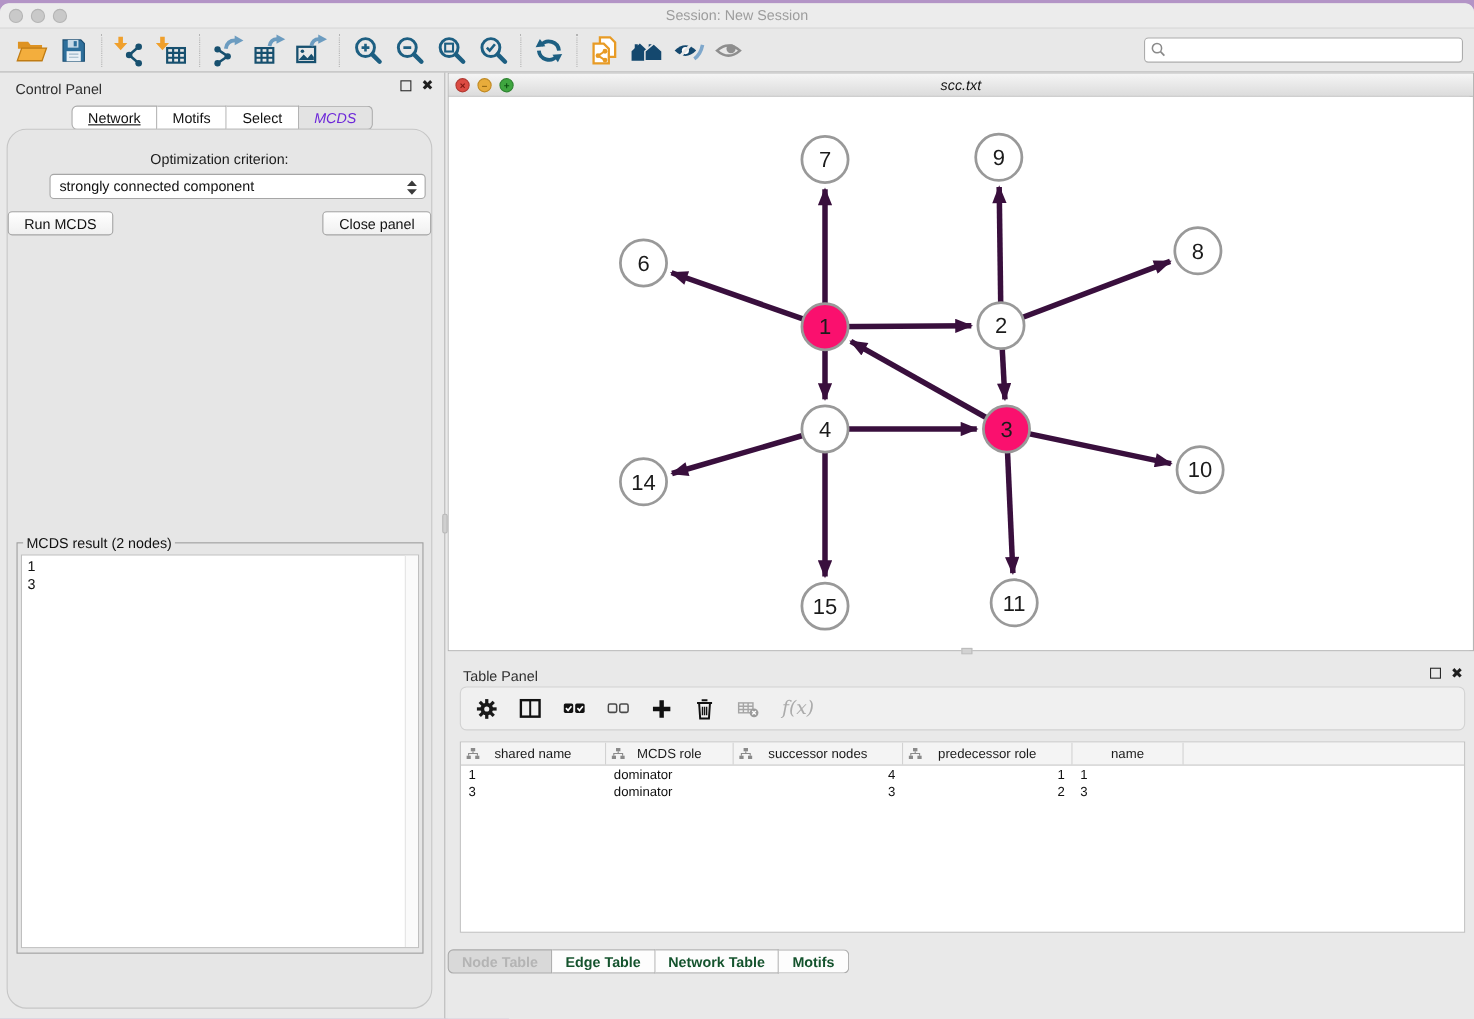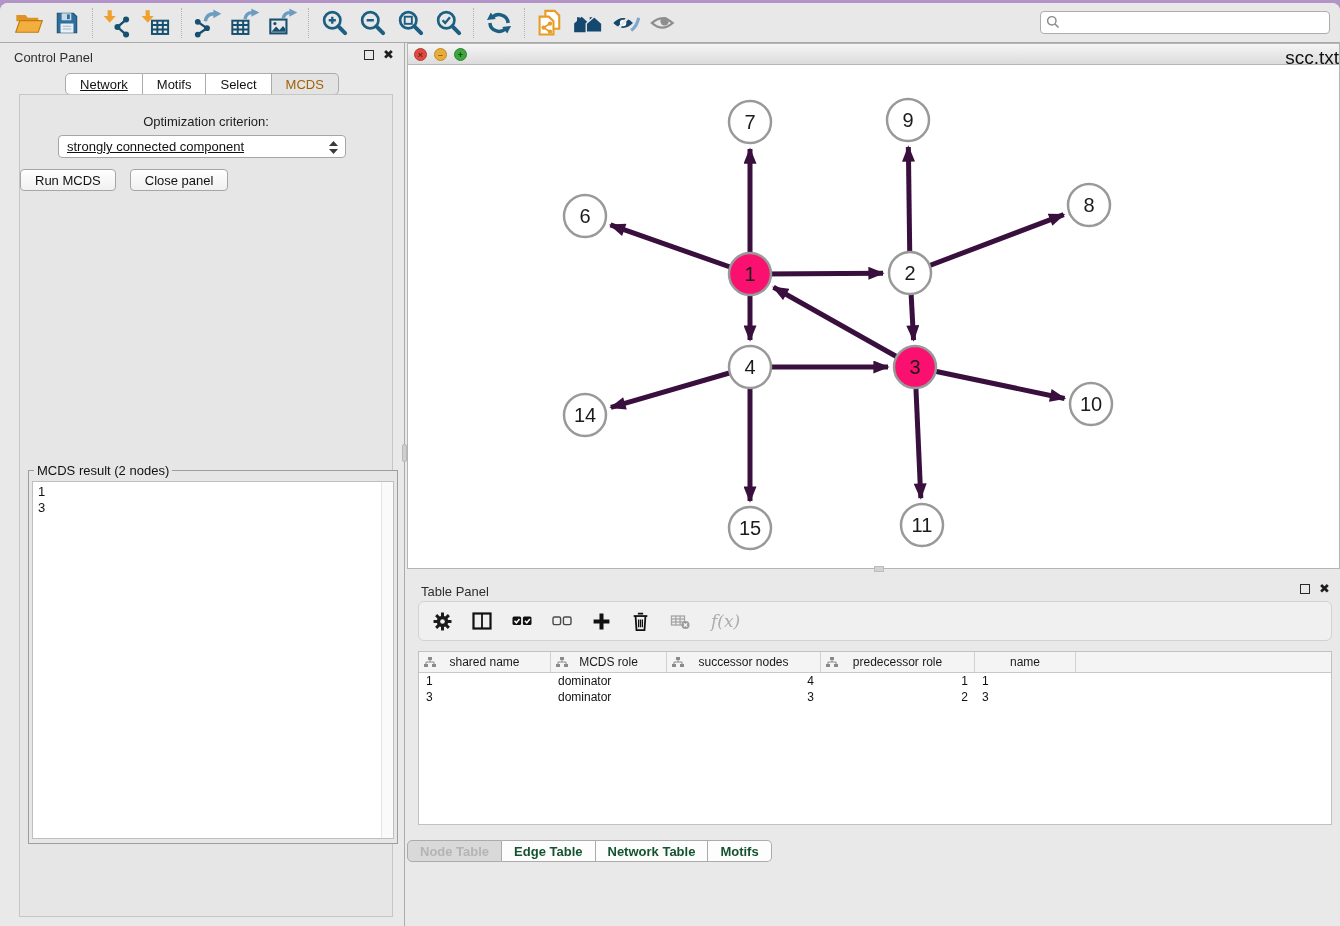--- a/index.html
+++ b/index.html
@@ -39,30 +39,30 @@
   .panel-title { position:absolute; left:14px; top:7px; font-size:13px; color:#2E2E2E; }
   .panel-icons { position:absolute; right:10px; top:7px; display:flex; gap:9px; align-items:center; }
   .float-icon { width:10px; height:10px; border:1.6px solid #2A2A2A; display:inline-block; }
   .close-icon { font-size:13px; font-weight:bold; color:#1E1E1E; line-height:10px; }
 
   .cp-tabs { position:absolute; top:30px; left:0; right:0; display:flex; justify-content:center; }
   .seg { font-size:13px; padding:3px 14px; background:#FFFFFF; border:1px solid #ABABAB;
          border-left:none; color:#111; height:22px; line-height:15px; }
   .seg:first-child { border-left:1px solid #ABABAB; border-radius:5px 0 0 5px;text-decoration:underline; }
   .seg:last-child { border-radius:0 5px 5px 0; }
-  .seg.disabled-active { background:#E3E3E3; color:#a16207; }
+  .seg.disabled-active { background:#E3E3E3; color:#6d28d9;font-style:italic; }
 
   .cp-body { position:absolute; left:6px; right:11px; top:51px; bottom:9px;
-             background:#E6E6E6; border:1px solid #C6C6C6; border-radius:0;margin-left:13px; }
+             background:#E6E6E6; border:1px solid #C6C6C6; border-radius:18px; }
   .opt-label { position:absolute; top:19px; left:0; right:0; text-align:center; font-size:13px; color:#1C1C1C; }
-  .criterion-select { position:absolute; top:40px; left:38px; width:288px; height:23px;
+  .criterion-select { position:absolute; top:40px; left:38px; width:342px; height:23px;
                       background:#FFFFFF; border:1px solid #A6A6A6; border-radius:4px;
-                      display:flex; align-items:center; padding-left:8px; font-size:13px; color:#111;text-decoration:underline; }
+                      display:flex; align-items:center; padding-left:8px; font-size:13px; color:#111; }
   .spinner { position:absolute; right:5px; top:4px; }
-  .btn-row { position:absolute; top:74px; left:0; right:0; display:flex; justify-content:flex-start; gap:14px; }
+  .btn-row { position:absolute; top:74px; left:0; right:0; display:flex; justify-content:space-between; gap:14px; }
   .mac-btn { background:linear-gradient(#FFFFFF,#F0F0F0); border:1px solid #A6A6A6; border-radius:4px;
              font-size:13px; color:#111; padding:2px 14px; height:22px; }
 
   .fieldset { position:absolute; left:8px; top:375px; width:370px; height:374px;
               border:1px solid #9E9E9E; background:#E6E6E6; }
   .fieldset legend, .fs-legend { position:absolute; top:-8px; left:5px; background:#E6E6E6;
               font-size:13px; color:#111; padding:0 3px; }
   .fs-inner { position:absolute; left:3px; right:3px; top:10px; bottom:4px;
               background:#FFFFFF; border:1px solid #BFBFBF; overflow:hidden; }
   .fs-text { font-size:13px; line-height:16px; color:#111; padding:2px 5px;
@@ -75,21 +75,21 @@
   .net-window { position:absolute; left:2px; right:0; top:0; height:526px;
                 border:1px solid #B5B5B5; background:#FFFFFF; }
   .net-titlebar { height:21px; background:linear-gradient(#F5F5F5,#DCDCDC); border-bottom:1px solid #B5B5B5;
                   position:relative; }
   .net-traffic { position:absolute; left:6px; top:4px; display:flex; gap:7px; }
   .nt-dot { width:13px; height:13px; border-radius:50%; display:flex; align-items:center; justify-content:center;
             font-size:9px; font-weight:bold; line-height:12px; }
   .nt-red { background:#DC4B42; border:1px solid #B23A33; color:#7E1712; }
   .nt-yellow { background:#E8AC3B; border:1px solid #C08A24; color:#8E6310; }
   .nt-green { background:#3FA63F; border:1px solid #2F8432; color:#0E5213; }
-  .net-title { position:absolute; left:0; right:0; top:3px; text-align:right; font-size:19px; color:#111; }
+  .net-title { position:absolute; left:0; right:0; top:3px; text-align:center; font-size:13px; color:#111;font-style:italic; }
   .net-canvas { position:absolute; left:0; top:21px; width:928px; height:503px; background:#FFFFFF; }
   .net-splitter { position:absolute; left:50%; bottom:-4px; width:10px; height:6px; background:#D2D2D2;
                   border:1px solid #BDBDBD; }
 
   
   .table-panel { position:absolute; left:2px; right:0; top:529px; bottom:0; background:#E9E9E9; }
   .tp-toolbar { position:absolute; left:11px; right:8px; top:29px; height:40px;
                 background:#F0F0F0; border:1px solid #D2D2D2; border-radius:6px;
                 display:flex; align-items:center; gap:20px; padding:0 14px; }
   .tp-btn { display:flex; align-items:center; justify-content:center; }
@@ -120,20 +120,28 @@
   .memory-btn { position:absolute; right:10px; top:4px; height:24px;
                 background:#FDFDFD; border:1px solid #ACACAC; border-radius:3px;
                 display:flex; align-items:center; gap:6px; padding:0 10px; font-size:13px; color:#111; }
   .memory-dot { width:11px; height:11px; border-radius:50%; background:#1C9C3C; }
 </style>
 </head>
 <body>
 
 <div class="window">
 
+  <div class="titlebar">
+    <div class="traffic">
+      <div class="tl-dot"></div>
+      <div class="tl-dot"></div>
+      <div class="tl-dot"></div>
+    </div>
+    <div class="win-title">Session: New Session</div>
+  </div>
 
   <div class="toolbar">
 
     <div class="tb-btn">
       <svg width="30" height="30" viewBox="0 0 26 26">
         <path d="M2 6 h8 l2 2.5 h9 v3 H2 z" fill="#DE9322"></path>
         <path d="M1.5 21 L5 11 h19.5 l-3.5 10 z" fill="#F3AE3D" stroke="#C07C14" stroke-width="1"></path>
       </svg>
     </div>
     <div class="tb-btn">

